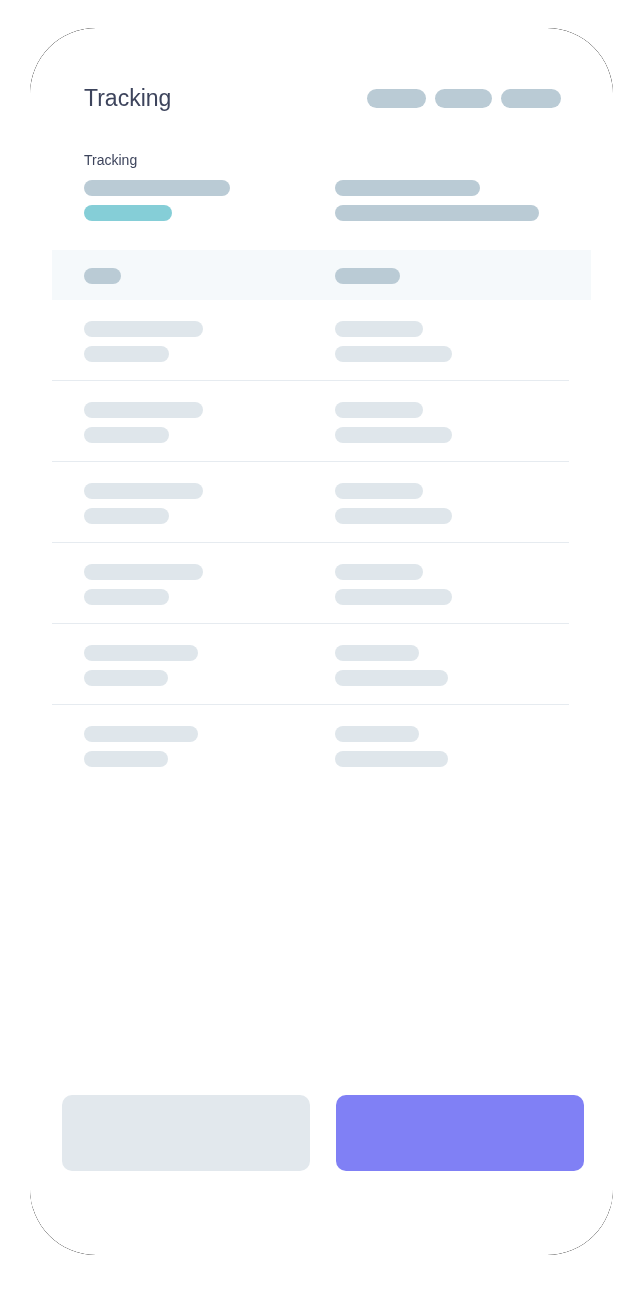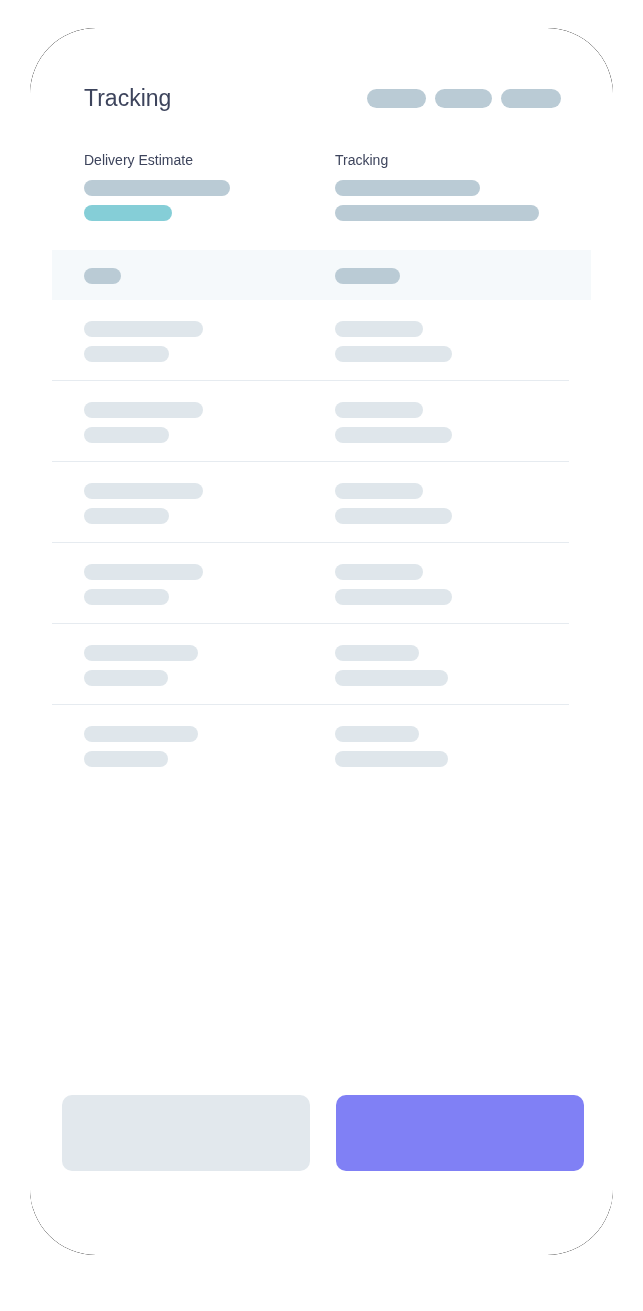--- a/index.html
+++ b/index.html
@@ -269,21 +269,20 @@
           <div class="section-head">
             <div class="section-title">Tracking</div>
             <div class="head-pills">
               <div class="pill p1"></div>
               <div class="pill p2"></div>
               <div class="pill p3"></div>
             </div>
           </div>
 
           <div class="col-head">
-            <div class="ch c1">Delivery Estimate</div>
             <div class="ch c2">Tracking</div>
           </div>
 
           <div class="col-bars">
             <div class="cb c1">
               <div class="bar" style="width:146px"></div>
               <div class="bar b-teal" style="width:88px"></div>
             </div>
             <div class="cb c2">
               <div class="bar" style="width:145px"></div>

